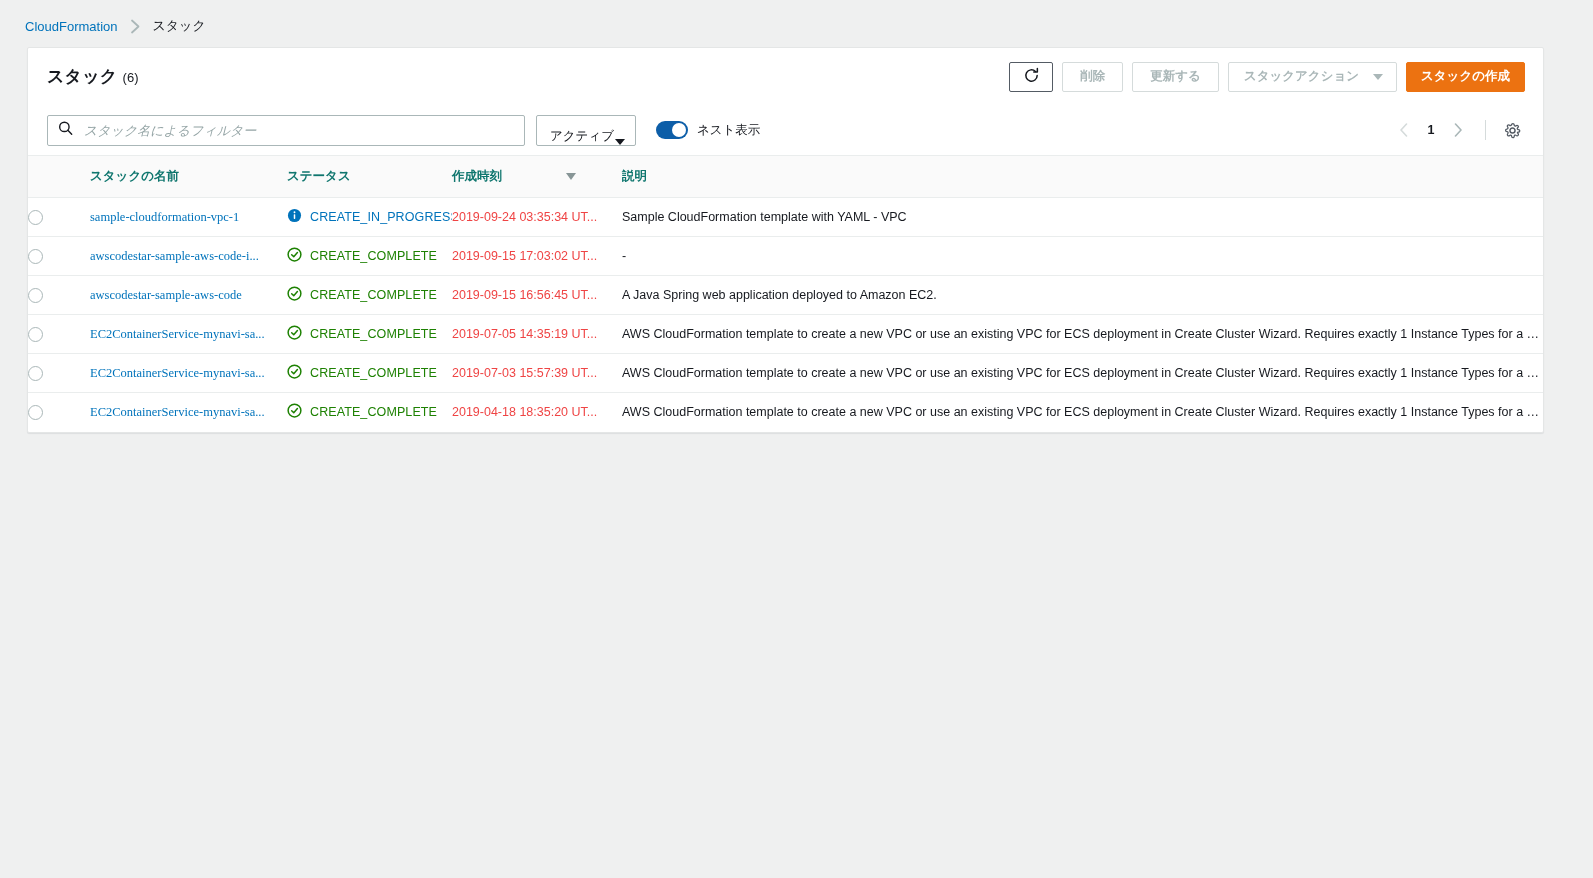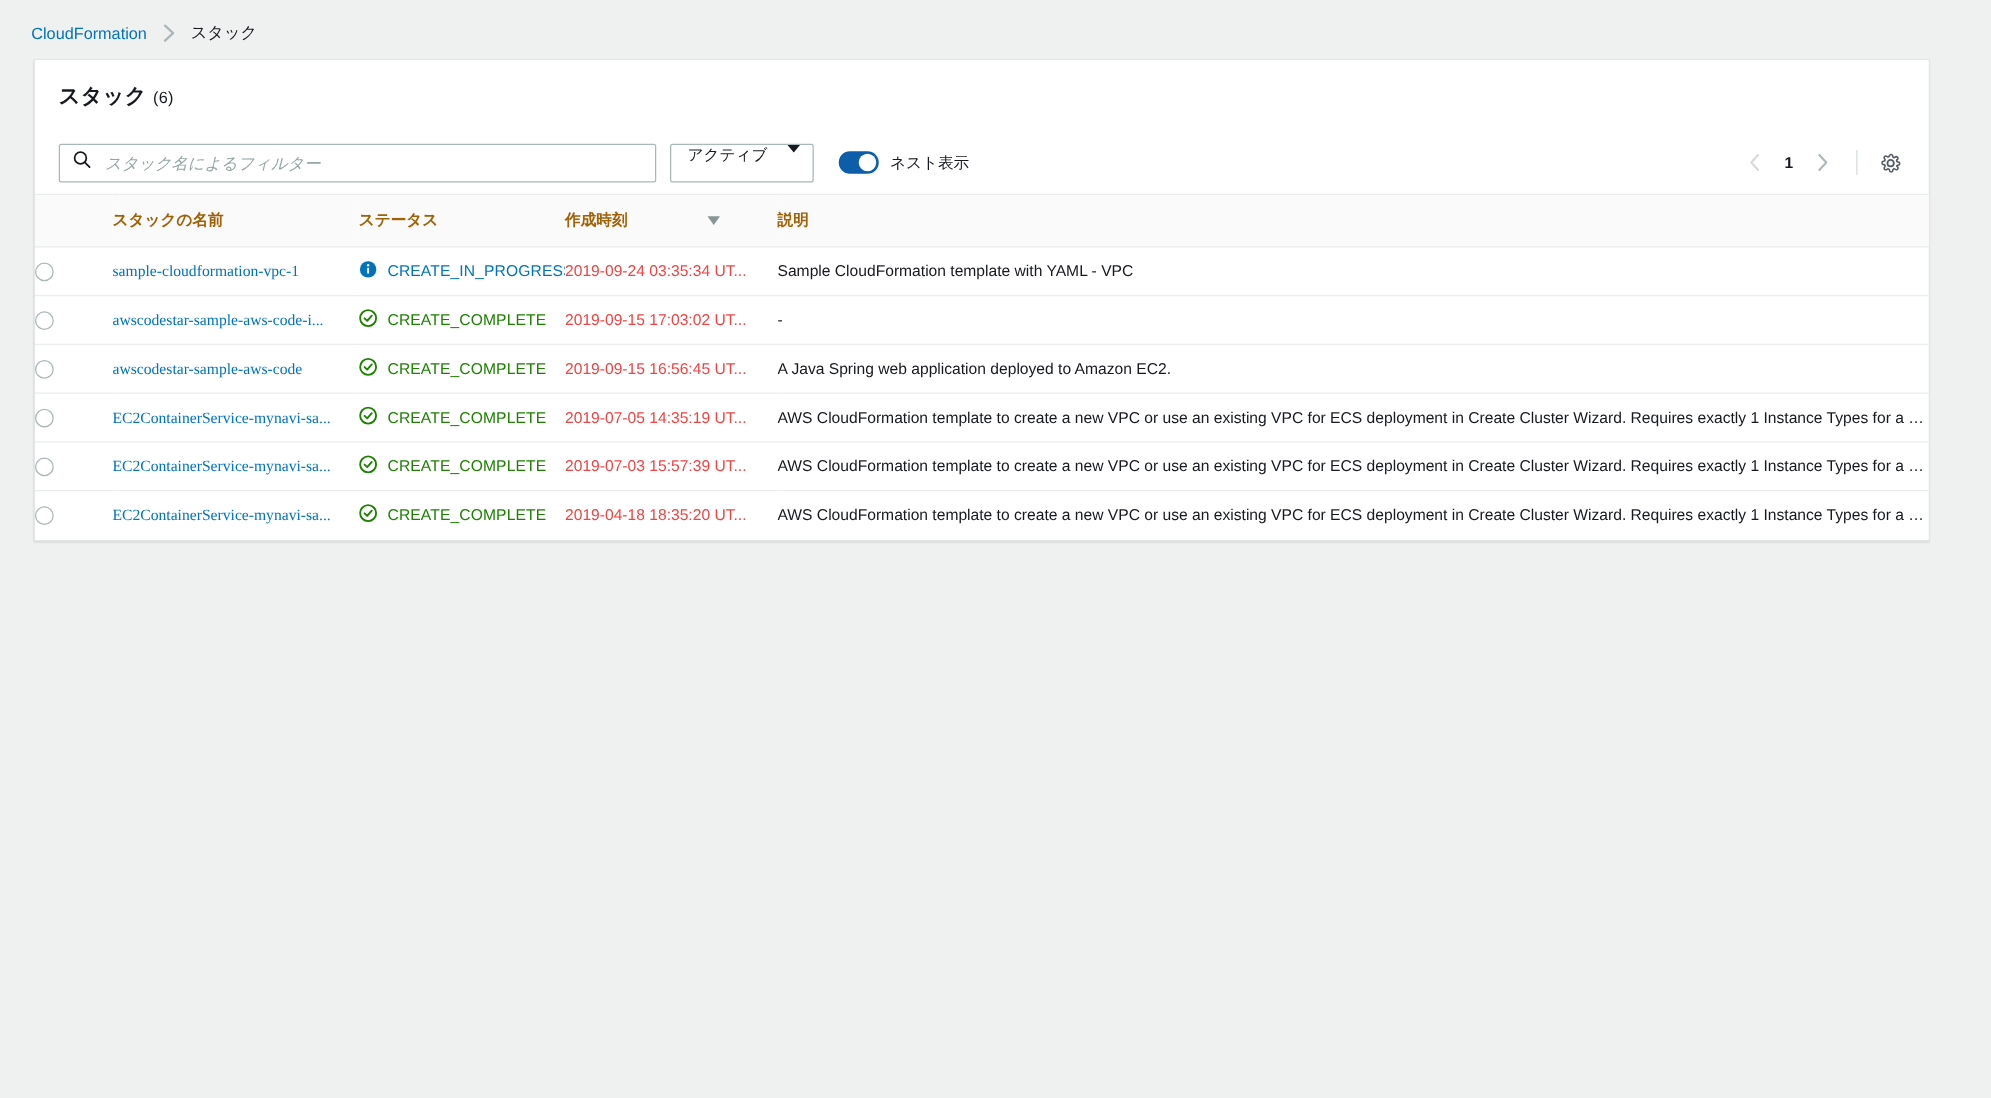--- a/index.html
+++ b/index.html
@@ -142,22 +142,22 @@
     color: #16191f;
   }
   .select-box {
     height: 31px;
     border: 1px solid #aab7b8;
     border-radius: 2px;
     background: #fff;
     font-size: 12.5px;
     font-family: inherit;
     display: inline-flex;
-    align-items: flex-start;
-    gap: 16px;
+    align-items: flex-end;
+    gap: 1px;
     padding: 0 10px 0 13px;
     cursor: pointer;
     color: #16191f;
   }
   .toggle-wrap {
     display: inline-flex;
     align-items: center;
     gap: 9px;
     margin-left: 9px;
     cursor: pointer;
@@ -221,21 +221,21 @@
     width: 100%;
     border-collapse: collapse;
     table-layout: fixed;
   }
   table.stacks thead th {
     height: 42px;
     border-top: 1px solid #eaeded;
     border-bottom: 1px solid #eaeded;
     font-size: 12.5px;
     font-weight: bold;
-    color: #a16207;
+    color: #0f766e;
     text-align: left;
     padding: 0;
     vertical-align: middle;
     background: #fafafa;
   }
   table.stacks tbody td {
     height: 39px;
     border-bottom: 1px solid #eaeded;
     font-size: 12.5px;
     color: #16191f;
@@ -312,20 +312,40 @@
   <span class="crumb-current">スタック</span>
 </div>
 
 <div class="card">
 
   <div class="card-header">
     <div class="title">
       <span>スタック</span><span class="count">(6)</span>
     </div>
 
+    <div class="header-actions">
+      <button class="btn icon-btn">
+        <span>
+          <svg width="17" height="17" viewBox="0 0 18 18" fill="none" aria-hidden="true">
+            <path d="M15 9a6 6 0 1 1-1.8-4.3" stroke="#16191f" stroke-width="1.6" stroke-linecap="round"></path>
+            <path d="M15.2 1.6V5.4H11.4" stroke="#16191f" stroke-width="1.6" stroke-linecap="round" stroke-linejoin="round"></path>
+          </svg>
+        </span>
+      </button>
+
+      <button class="btn disabled">削除</button>
+      <button class="btn disabled">更新する</button>
+
+      <button class="btn disabled dropdown">
+        <span>スタックアクション</span>
+        <span class="caret-solid"></span>
+      </button>
+
+      <button class="btn primary">スタックの作成</button>
+    </div>
   </div>
 
   <div class="filter-row">
     <div class="search-wrap">
       <span class="search-icon">
         <svg width="15" height="15" viewBox="0 0 16 16" fill="none" aria-hidden="true">
           <circle cx="6.8" cy="6.8" r="5" stroke="#16191f" stroke-width="1.5"></circle>
           <path d="M10.5 10.5L14.6 14.6" stroke="#16191f" stroke-width="1.5" stroke-linecap="round"></path>
         </svg>
       </span>

